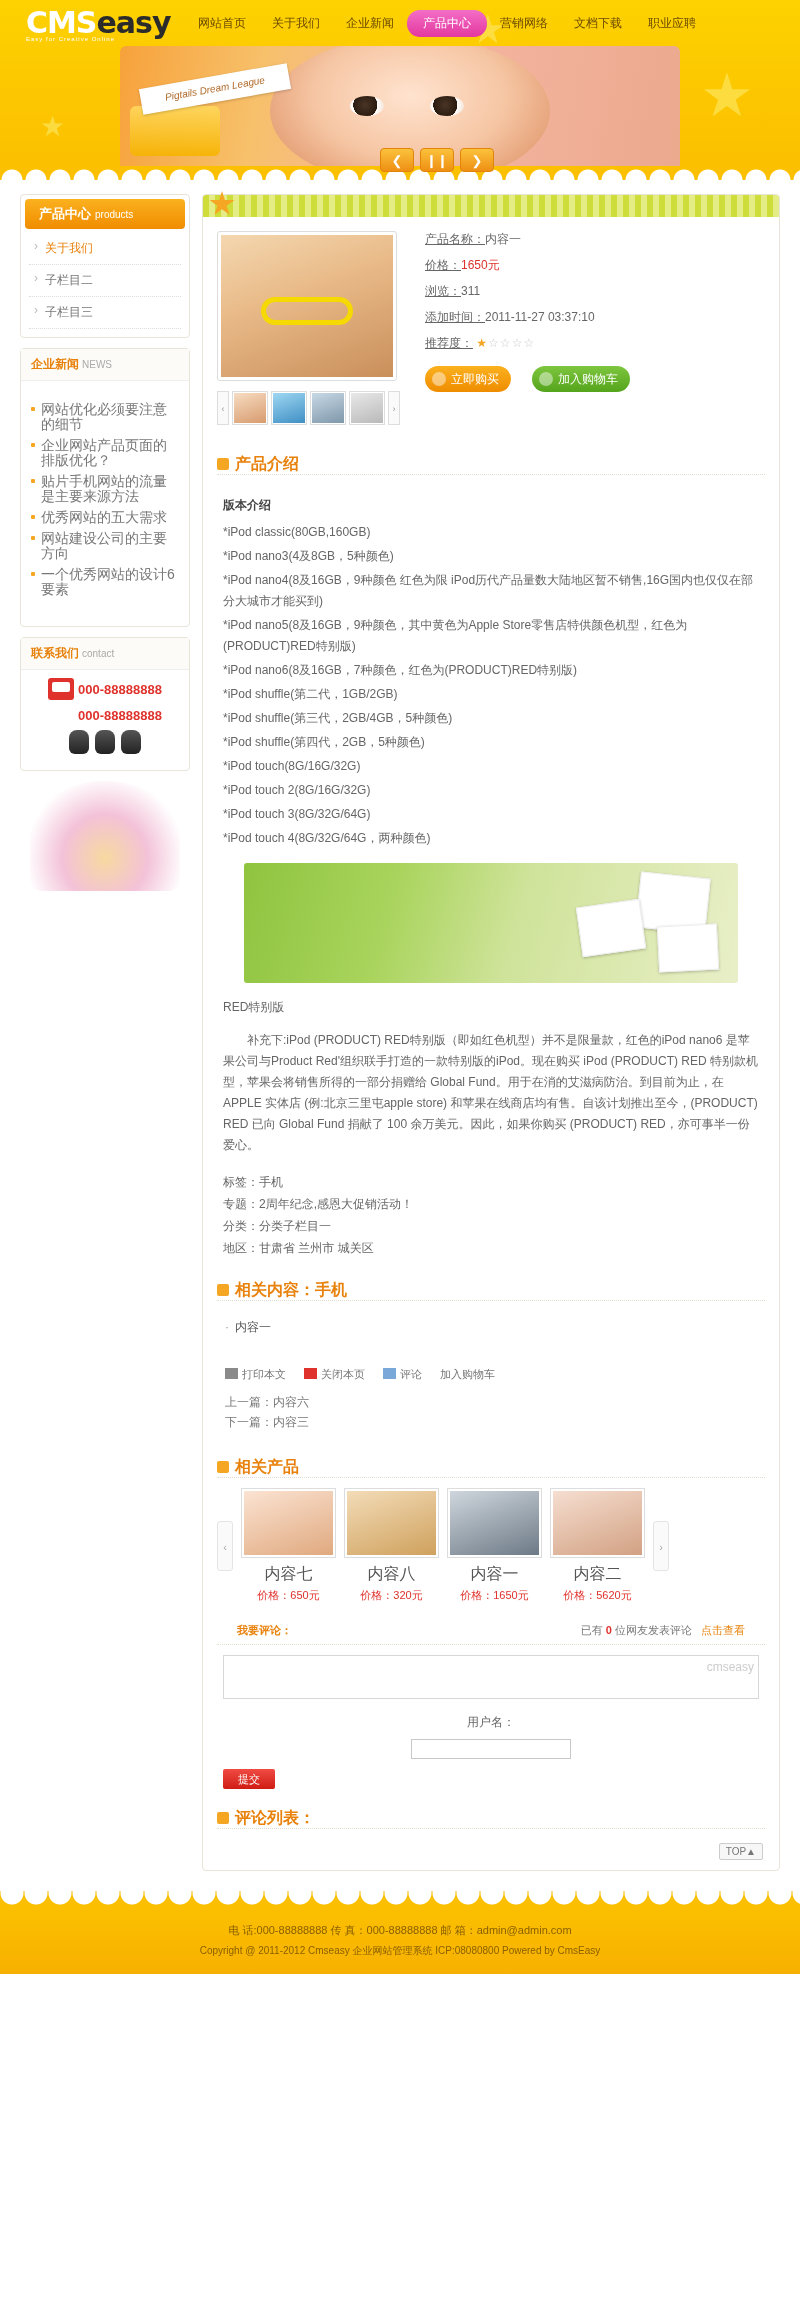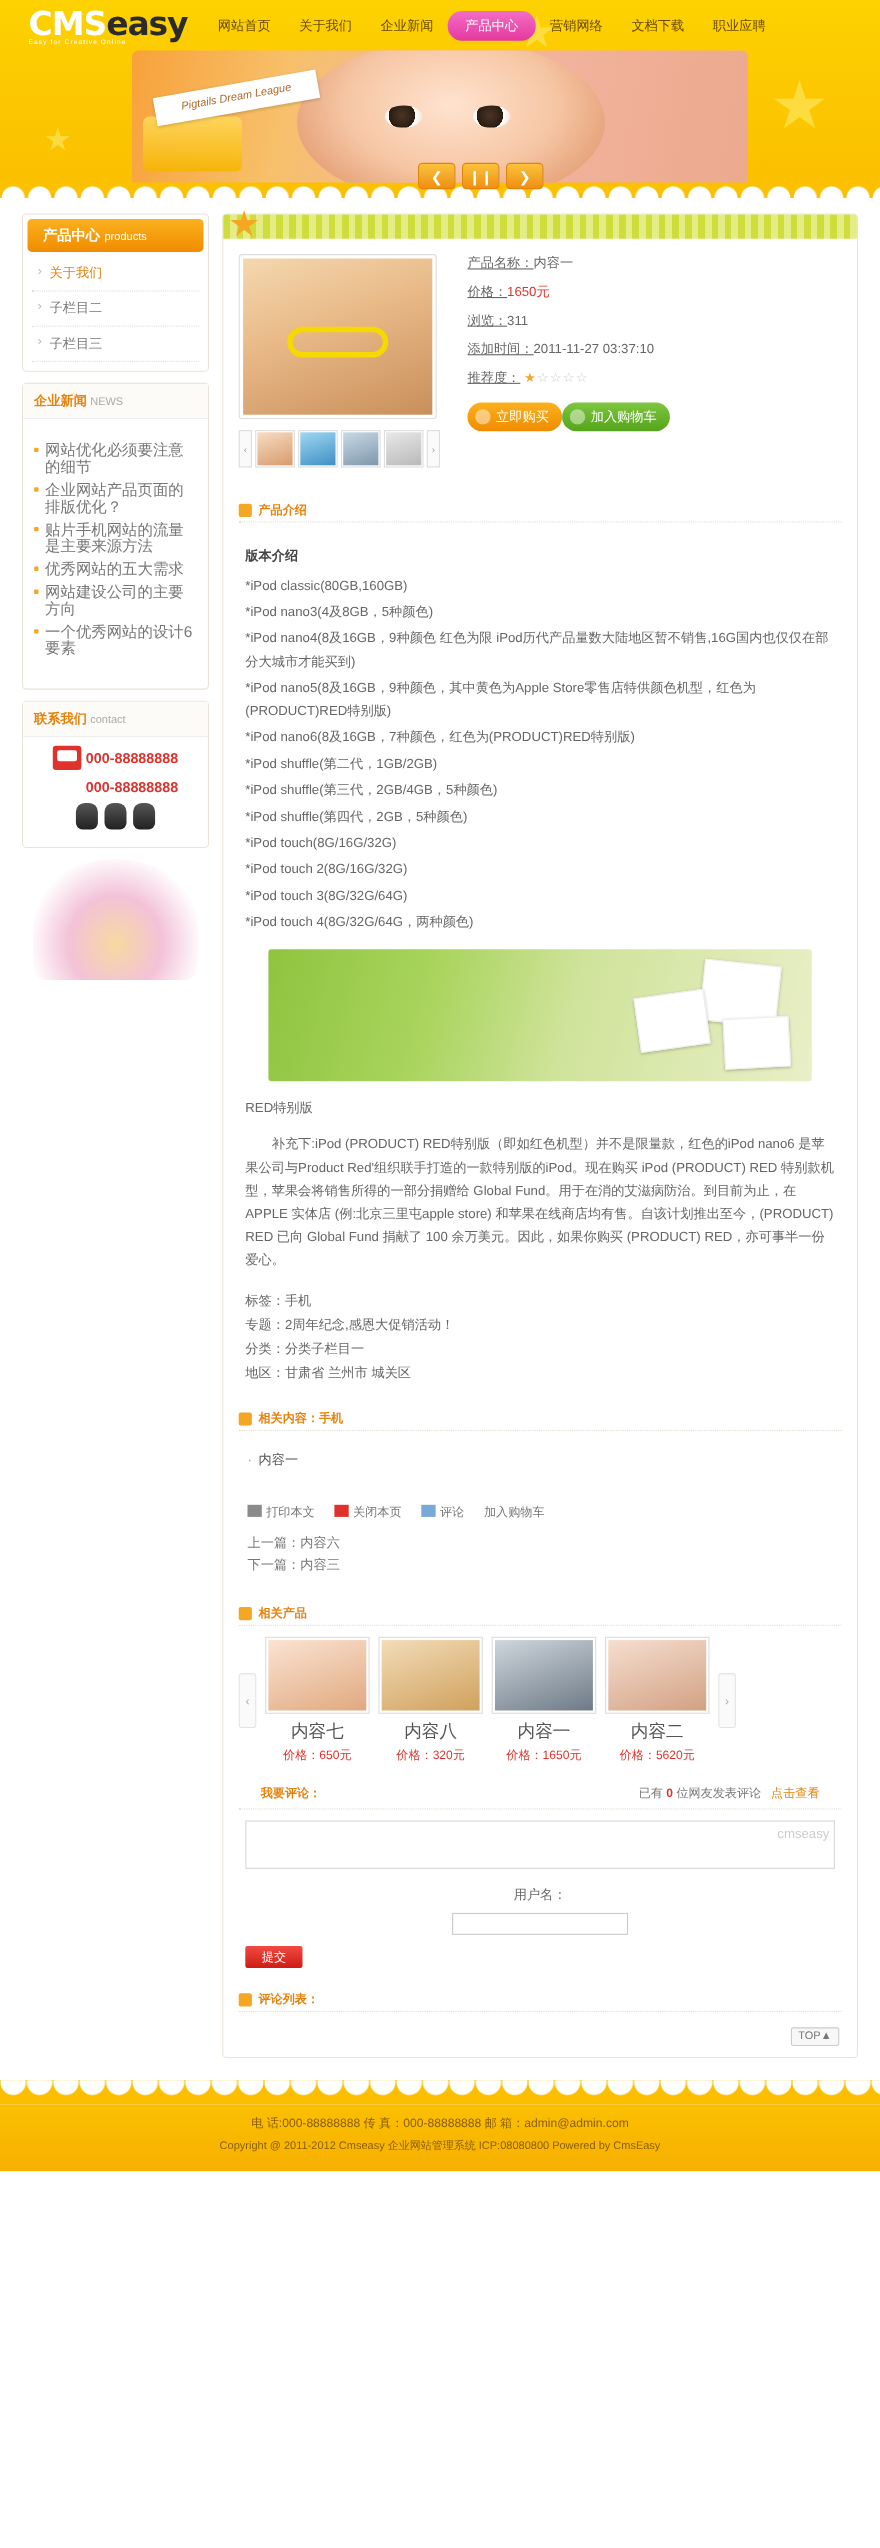--- a/index.html
+++ b/index.html
@@ -192,36 +192,36 @@
   .t2 i{background:linear-gradient(160deg,#9fd7f2,#3f8fc4);}
   .t3 i{background:linear-gradient(160deg,#c9d9e6,#7e97aa);}
   .t4 i{background:linear-gradient(160deg,#e8e8e8,#b9b9b9);}
 
   .prod-info { flex:1; padding-left:18px; }
   .prod-info .row { font-size:12px; color:#666; margin-bottom:9px; }
   .prod-info .row b { font-weight:normal; color:#666;text-decoration:underline; }
   .prod-info .price { color:#e0322c; }
   .stars { color:#f5a623; letter-spacing:1px; font-size:12px; }
   .stars .off { color:#ccc; }
-  .buy-row { display:flex; gap:0; margin-top:14px; }
+  .buy-row { display:flex; gap:21px; margin-top:14px; }
   .btn-buy, .btn-cart {
     height:26px; line-height:26px; padding:0 12px 0 26px;
     border-radius:13px; color:#fff; font-size:12px; position:relative;
     cursor:pointer; border:none;
   }
   .btn-buy { background:linear-gradient(180deg,#fbb11e,#ef8c00); }
   .btn-cart { background:linear-gradient(180deg,#7ec63f,#54a41c); }
   .btn-buy::before, .btn-cart::before {
     content:""; position:absolute; left:7px; top:6px;
     width:14px;height:14px;border-radius:50%;background:rgba(255,255,255,.45);
   }
 
   .sec-title {
     margin:14px 14px 6px; padding-left:18px; height:22px; line-height:22px;
-    font-size:11px; color:#e8820c; font-weight:bold;
+    font-size:16px; color:#e8820c; font-weight:bold;
     border-bottom:1px dotted #e2ddd0; position:relative;
   }
   .sec-title::before{
     content:""; position:absolute;left:0;top:5px;width:12px;height:12px;
     background:#f5a623;border-radius:2px;
   }
   .article { padding:4px 20px 10px; color:#666; font-size:12px; line-height:21px; }
   .article h4 { font-size:12px; color:#444; margin:10px 0 6px; font-weight:bold;}
   .article p { margin:0 0 3px; }
   .article .indent { text-indent:24px; }

